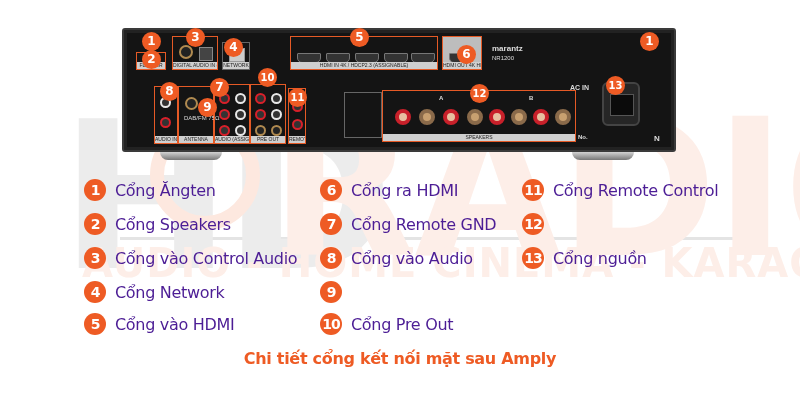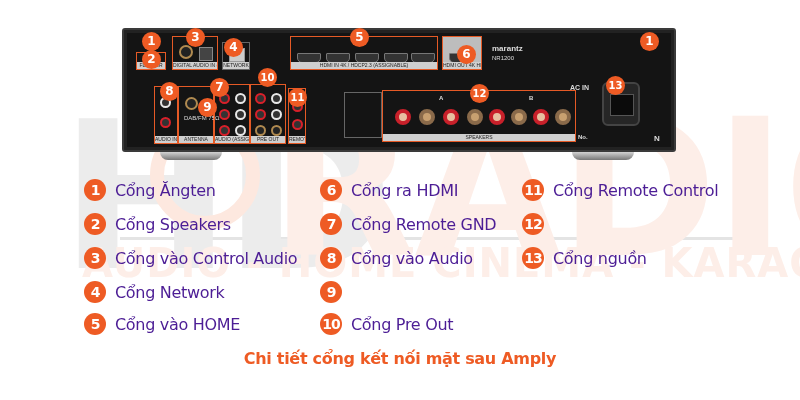--- a/index.html
+++ b/index.html
@@ -170,21 +170,21 @@
 <div class="item" style="left:84px;top:246px;">
     <span class="num">3</span>
     <span class="txt">Cổng vào Control Audio</span>
   </div>
 <div class="item" style="left:84px;top:280px;">
     <span class="num">4</span>
     <span class="txt">Cổng Network</span>
   </div>
 <div class="item" style="left:84px;top:312px;">
     <span class="num">5</span>
-    <span class="txt">Cổng vào HOME</span>
+    <span class="txt">Cổng vào HDMI</span>
   </div>
 
 <div class="item" style="left:320px;top:178px;">
     <span class="num">6</span>
     <span class="txt">Cổng ra HDMI</span>
   </div>
 <div class="item" style="left:320px;top:212px;">
     <span class="num">7</span>
     <span class="txt">Cổng Remote GND</span>
   </div>

